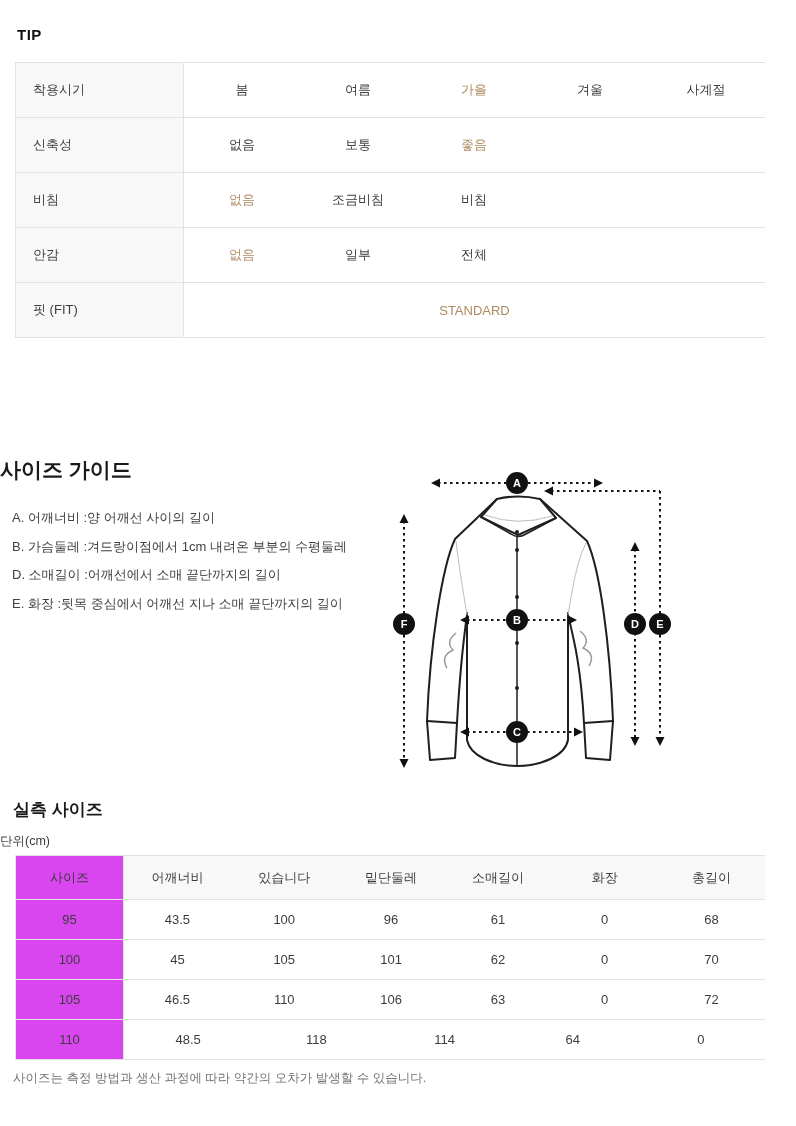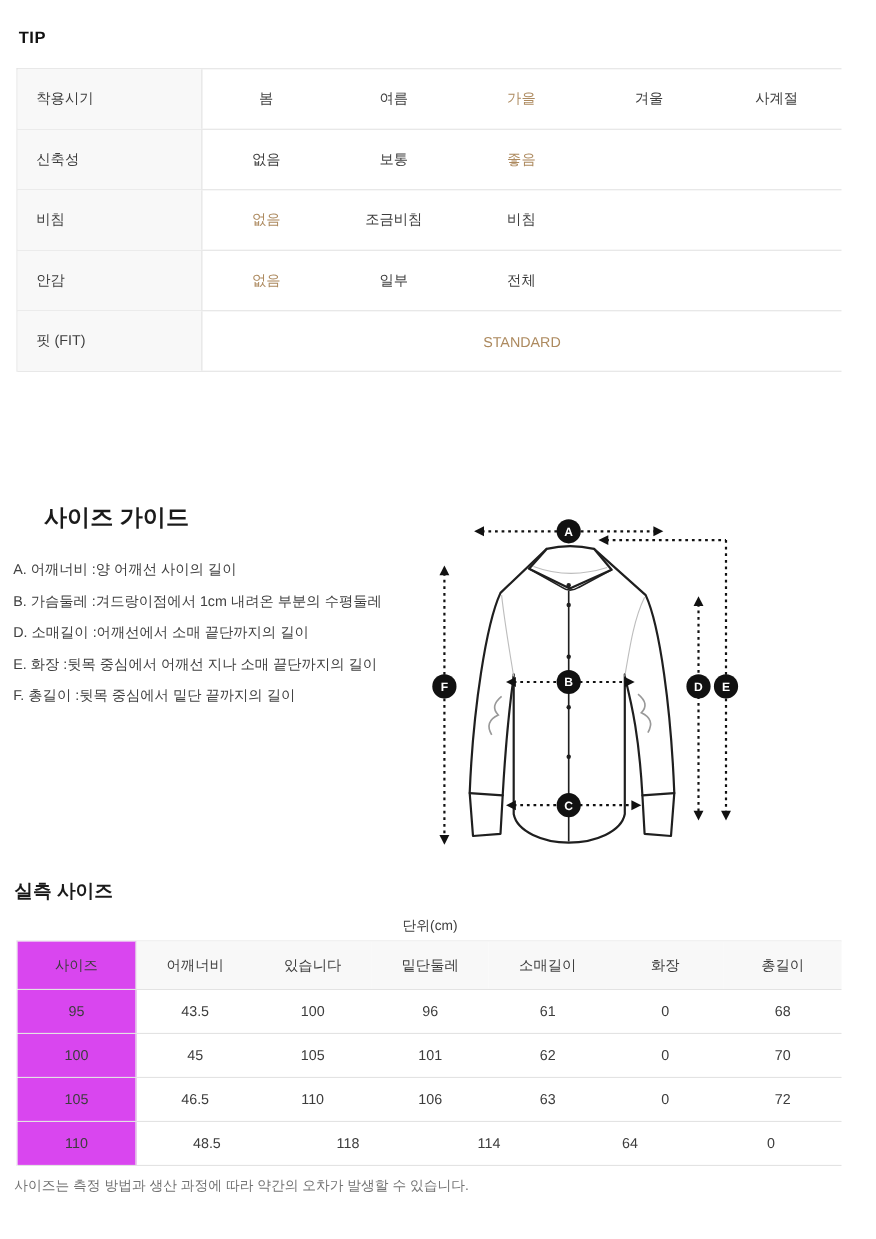--- a/index.html
+++ b/index.html
@@ -8,23 +8,23 @@
     position:relative;
     width:796px; height:1126px;
     font-family:"Liberation Sans","DejaVu Sans",sans-serif;
     color:#3d3d3d;
     overflow:hidden;
   }
   .abs { position:absolute; }
 
   
   .tip-title { top:12px; left:17px; font-size:15px; font-weight:bold; color:#111; letter-spacing:.5px;margin-top:14px; }
-  .guide-title { top:456px; left:0; font-size:21px; font-weight:bold; color:#1a1a1a;padding-left:40px; }
+  .guide-title { top:456px; left:0; font-size:21px; font-weight:bold; color:#1a1a1a; }
   .meas-title { top:798px; left:13px; font-size:17px; font-weight:bold; color:#1a1a1a; }
-  .unit-label { top:833px; left:0; width:782px; text-align:center; font-size:12.5px; color:#3d3d3d; }
+  .unit-label { top:833px; left:0; width:782px; text-align:left; font-size:12.5px; color:#3d3d3d; }
   .size-note { top:1070px; left:13px; font-size:12.5px; color:#737373; }
 
   
   .t1 { top:62px; left:15px; width:750px; border-top:1px solid #e3e3e3; border-left:1px solid #e3e3e3; background:#fff; }
   .t1-row { display:flex; height:55px; border-bottom:1px solid #e3e3e3; font-size:13px; }
   .t1-label { width:168px; background:#f8f8f8; border-right:1px solid #e3e3e3;
               display:flex; align-items:center; padding-left:17px; color:#3d3d3d; }
   .t1-opts { flex:1; display:flex; }
   .t1-opt { width:116px; display:flex; align-items:center; justify-content:center; color:#3d3d3d; }
   .t1-fit { flex:1; display:flex; align-items:center; justify-content:center; }
@@ -92,21 +92,20 @@
   </div>
 </div>
 
 <div class="abs guide-title">사이즈 가이드</div>
 
 <div class="abs guide-list">
   <div>A. 어깨너비 :양 어깨선 사이의 길이</div>
   <div>B. 가슴둘레 :겨드랑이점에서 1cm 내려온 부분의 수평둘레</div>
   <div>D. 소매길이 :어깨선에서 소매 끝단까지의 길이</div>
   <div>E. 화장 :뒷목 중심에서 어깨선 지나 소매 끝단까지의 길이</div>
-  <div>F. 총길이 :뒷목 중심에서 밑단 끝까지의 길이</div>
 </div>
 
 <svg class="abs diagram" width="330" height="330" viewBox="0 0 330 330" xmlns="http://www.w3.org/2000/svg">
 
   <g stroke="#1f1f1f" stroke-width="2" fill="#fff" stroke-linejoin="round" stroke-linecap="round">
     <path d="M127,44 L85,84 C72,112 60,190 57,266 L60,305 L85,303 L87,268 C90,215 93,188 97,160"></path>
     <path d="M170,44 L217,86 C230,114 240,190 243,266 L240,305 L216,303 L214,268 C211,215 205,188 198,160"></path>
     <path d="M97,158 L97,285 C100,301 124,311 147,311 C171,311 195,301 198,285 L198,158"></path>
     <path d="M57,266 L87,268" fill="none"></path>
     <path d="M243,266 L214,268" fill="none"></path>

